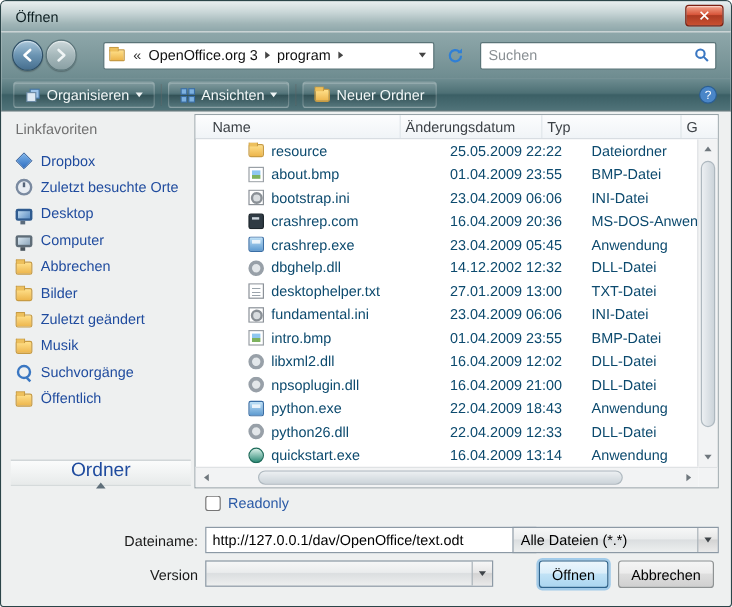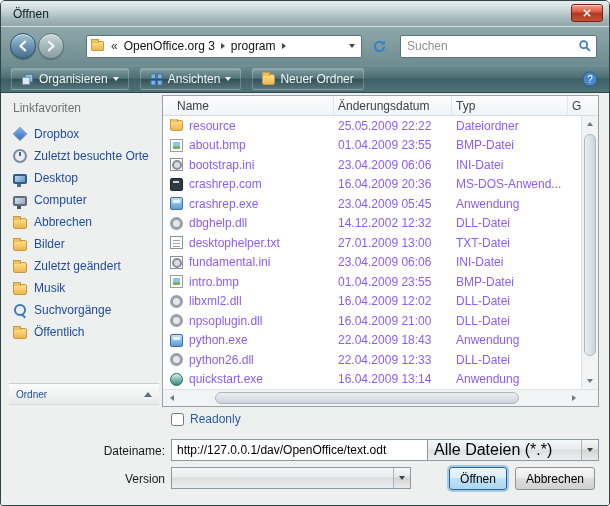--- a/index.html
+++ b/index.html
@@ -110,21 +110,21 @@
   .sic-computer::before { content:""; position:absolute; inset:2px; background:linear-gradient(135deg,#d6e4ee,#8fa8bc); }
   .sic-computer::after { content:""; position:absolute; left:4px; bottom:-3px; width:4px; height:3px; background:#49545c; }
   .sic-search { }
   .sic-search::before { content:""; position:absolute; left:1px; top:1px; width:8px; height:8px; border:2px solid #3a77c2; border-radius:50%; }
   .sic-search::after { content:""; position:absolute; right:1px; bottom:0; width:5px; height:2px; background:#3a77c2; transform:rotate(45deg); }
   .sb-folderbar {
     position:absolute; left:8px; top:290px; width:150px; height:22px;
     background:linear-gradient(180deg,#fbfcfc,#e7eaea);
     border-top:1px solid #c9cfd1; border-bottom:1px solid #d5dadb;
     display:flex; align-items:center; justify-content:space-between;
-    padding:0 7px; color:#1f4b9e; font-size:10px;
+    padding:0 7px; color:#1f4b9e; font-size:16px;flex-direction:column;
   }
   .chev-up { width:0; height:0; border-bottom:5px solid #5f6f7a; border-left:4px solid transparent; border-right:4px solid transparent; }
 
   
   .list {
     position:absolute; left:161px; top:2px; width:437px; height:312px;
     background:#fff; border:1px solid #98a3a8;
     display:flex; flex-direction:column;
   }
   .list-header {
@@ -135,21 +135,21 @@
     border-bottom:1px solid #d8dde2;
     font-size:12px; color:#3c4146;
   }
   .hc { display:flex; align-items:center; padding-left:4px; border-right:1px solid #e0e6ea; overflow:hidden; white-space:nowrap; }
   .hc.c0 { padding-left:14px; }
   .hc.c3 { border-right:none; }
   .list-body { flex:1; display:flex; overflow:hidden; }
   .rows { flex:1; overflow:hidden; }
   .frow {
     display:grid; grid-template-columns:171px 118px 116px 1fr;
-    height:19.5px; align-items:center; font-size:12px; color:#8b5cf6;
+    height:19.5px; align-items:center; font-size:12px; color:#0c4a6e;margin-left:37px;
   }
   .cell { overflow:hidden; white-space:nowrap; padding-left:4px; }
   .c-name { display:flex; align-items:center; padding-left:7px; }
   .fname { white-space:nowrap; }
 
   .fic { width:13px; height:13px; position:relative; margin-right:6px; flex:0 0 auto; }
   .fic-folder { background:linear-gradient(180deg,#ffe08a,#edb64d); border:1px solid #c79b43; border-radius:2px; height:11px; }
   .fic-folder::before { content:""; position:absolute; top:-3px; left:-1px; width:6px; height:3px; background:#edc05d; border:1px solid #c79b43; border-bottom:none; border-radius:1px 1px 0 0; }
   .fic-image { background:#fff; border:1px solid #9aa0a6; }
   .fic-image::before { content:""; position:absolute; inset:2px; background:linear-gradient(180deg,#8ec7f0 55%,#7db25e 55%); }
@@ -184,21 +184,21 @@
 
   
   .readonly-row { position:absolute; left:170px; top:319px; display:flex; align-items:center; gap:6px; }
   .readonly-row input { width:13px; height:13px; margin:0; }
   .readonly-label { font-size:12px; color:#2b5aa6; }
   .lbl { position:absolute; font-size:12px; color:#1a1a1a; }
   .filename-label { left:96px; top:351px; width:68px; text-align:right; }
   .version-label { left:96px; top:379px; width:68px; text-align:right; }
   .combo { position:absolute; height:22px; border:1px solid #8c99a5; background:#fff; display:flex; align-items:center; overflow:hidden; }
   .combo input { flex:1; min-width:0; border:0; outline:0; font-family:inherit; font-size:12px; padding:0 5px; color:#000; background:transparent; }
-  .combo-text { flex:1; font-size:16px; padding-left:6px; color:#000; white-space:nowrap; overflow:hidden; }
+  .combo-text { flex:1; font-size:12px; padding-left:6px; color:#000; white-space:nowrap; overflow:hidden; }
   .combo-arrow { width:17px; align-self:stretch; flex:0 0 auto;
     background:linear-gradient(180deg,#f7f7f7,#e6e6e6 45%,#d3d3d3 50%,#eaeaea);
     border-left:1px solid #aab2b8; display:flex; align-items:center; justify-content:center; }
   .combo.gray { background:linear-gradient(180deg,#f6f7f7,#eaeced 45%,#dbdee0 50%,#edefef); }
   .filename-combo { left:170px; top:346px; width:276px; }
   .filetype-combo { left:426px; top:346px; width:172px; }
   .version-combo { left:170px; top:374px; width:240px; }
   .btn { position:absolute; top:374px; height:23px; font-family:inherit; font-size:12px; color:#000;
     border:1px solid #8e9293; border-radius:3px;
     background:linear-gradient(180deg,#f5f5f5,#ececec 45%,#dedede 50%,#d0d0d0); cursor:default; }

